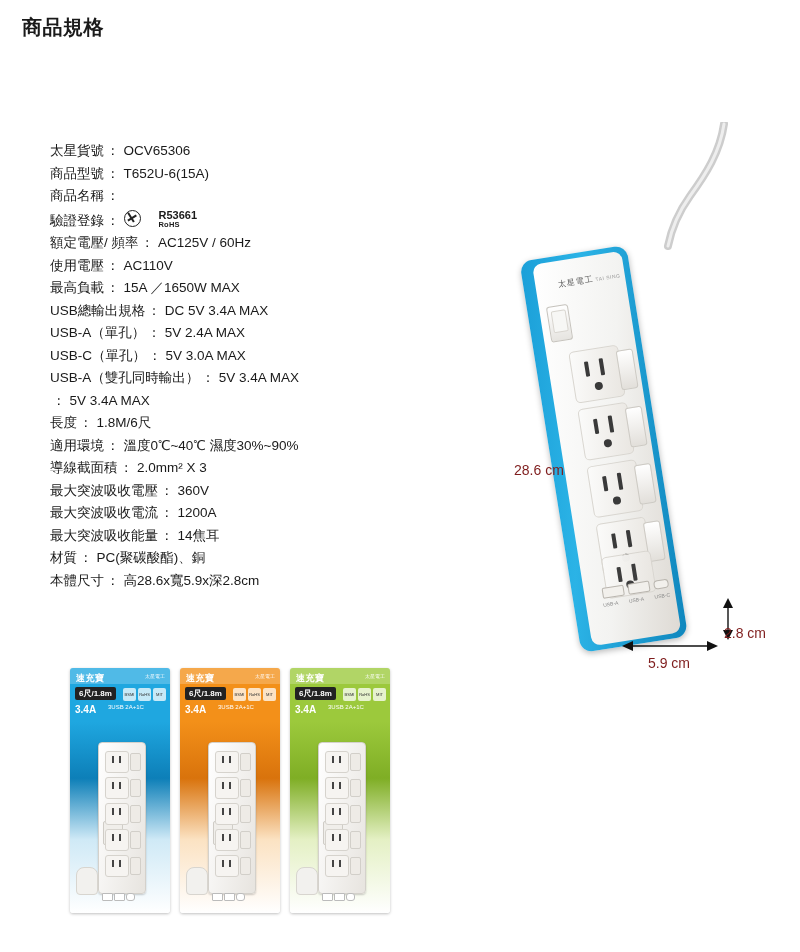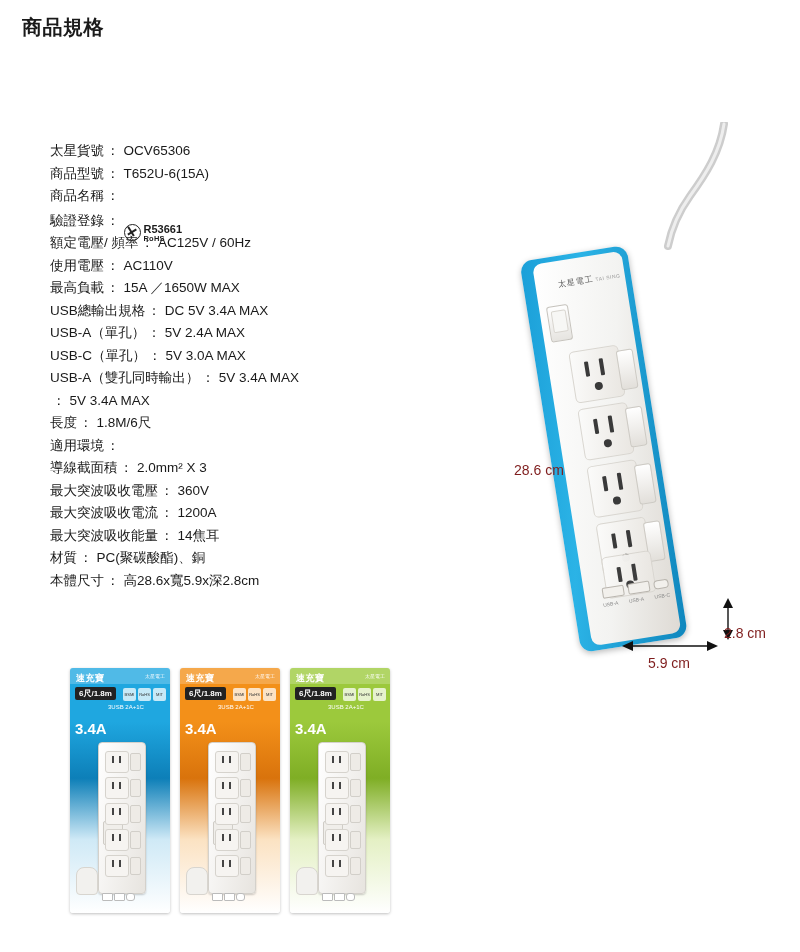--- a/index.html
+++ b/index.html
@@ -45,23 +45,23 @@
     flex: 0 0 auto;
     padding: 0 4px 0 2px;
   }
   .spec-value {
     flex: 0 0 auto;
   }
 
   
   .rohs {
     display: inline-flex;
-    gap: 3px;
+    gap: 18px;
     position: relative;
-    top: 16px;
+    top: 2px;
   }
   .rohs-circle {
     width: 15px;
     height: 15px;
     border: 1.6px solid #222;
     border-radius: 50%;
     position: relative;
   }
   .rohs-circle::before {
     content: "";
@@ -288,23 +288,23 @@
     left: 5px; top: 19px;
     background: #222;
     color: #fff;
     font-size: 8px;
     font-weight: bold;
     padding: 1px 4px;
     border-radius: 2px;
   }
   .pack-amp {
     position: absolute;
-    left: 5px; top: 52px;
+    left: 5px; top: 36px;
     color: #fff;
-    font-size: 15px;
+    font-size: 10px;
     font-weight: bold;
   }
   .pack-usb {
     position: absolute;
     left: 38px; top: 36px;
     color: #fff;
     font-size: 6px;
     line-height: 1.2;
   }
   .pack-badges {
@@ -474,20 +474,21 @@
 
   <div class="spec-row">
     <span class="spec-label">長度</span>
     <span class="spec-sep">：</span>
     <span class="spec-value">1.8M/6尺</span>
   </div>
 
   <div class="spec-row">
     <span class="spec-label">適用環境</span>
     <span class="spec-sep">：</span>
+    <span class="spec-value">溫度0℃~40℃  濕度30%~90%</span>
   </div>
 
   <div class="spec-row">
     <span class="spec-label">導線截面積</span>
     <span class="spec-sep">：</span>
     <span class="spec-value">2.0mm² X 3</span>
   </div>
 
   <div class="spec-row">
     <span class="spec-label">最大突波吸收電壓</span>

